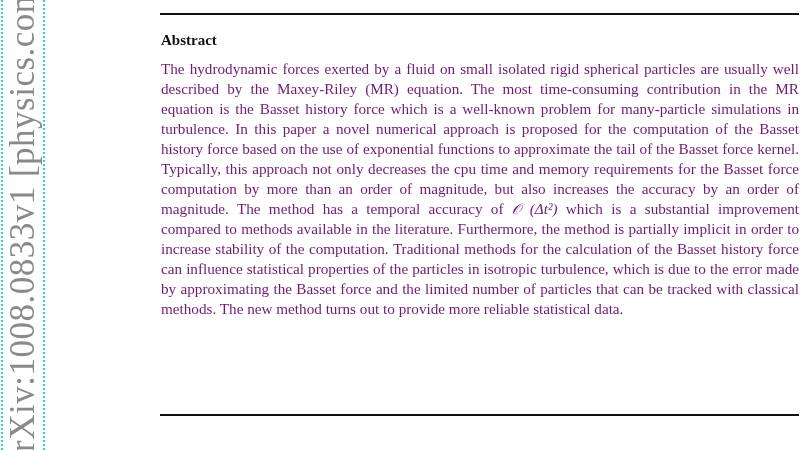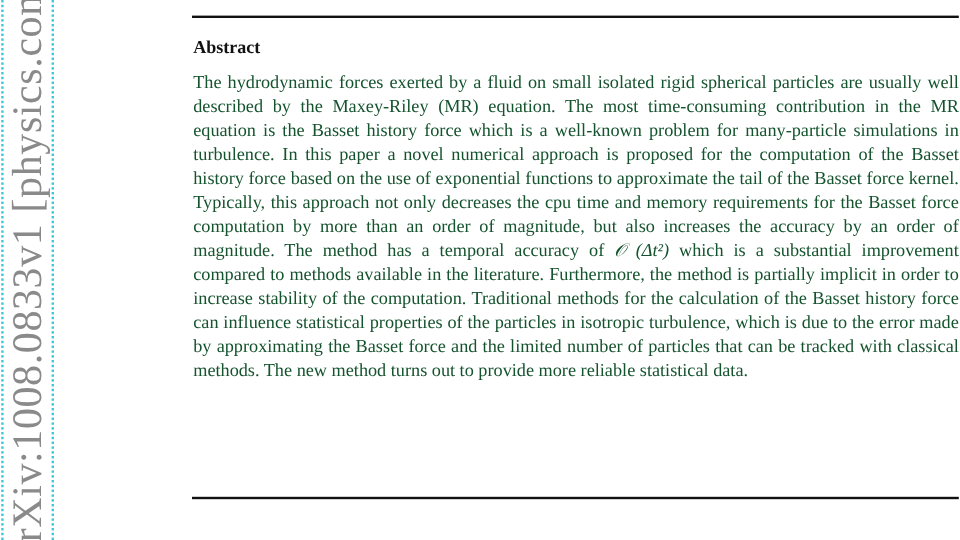--- a/index.html
+++ b/index.html
@@ -39,21 +39,21 @@
     .abstract h2 {
       margin: 0 0 10px 0;
       font-family: "Liberation Serif", "DejaVu Serif", serif;
       font-size: 15px; font-weight: bold; color: #111;
     }
     .abstract p {
       margin: 0;
       font-family: "Liberation Serif", "DejaVu Serif", serif;
       font-size: 15.2px; line-height: 20px;
       text-align: justify; hyphens: manual;
-      color: #14532d;
+      color: #701a75;
     }
     .keywords {
       margin: 0;
       font-family: "Liberation Serif", "DejaVu Serif", serif;
       font-size: 15.2px; line-height: 20px; text-align: justify; color: #1a1a1a;
     }
     .keywords b { font-weight: bold; }
     .math { font-style: italic; }
   </style>
 </head>

